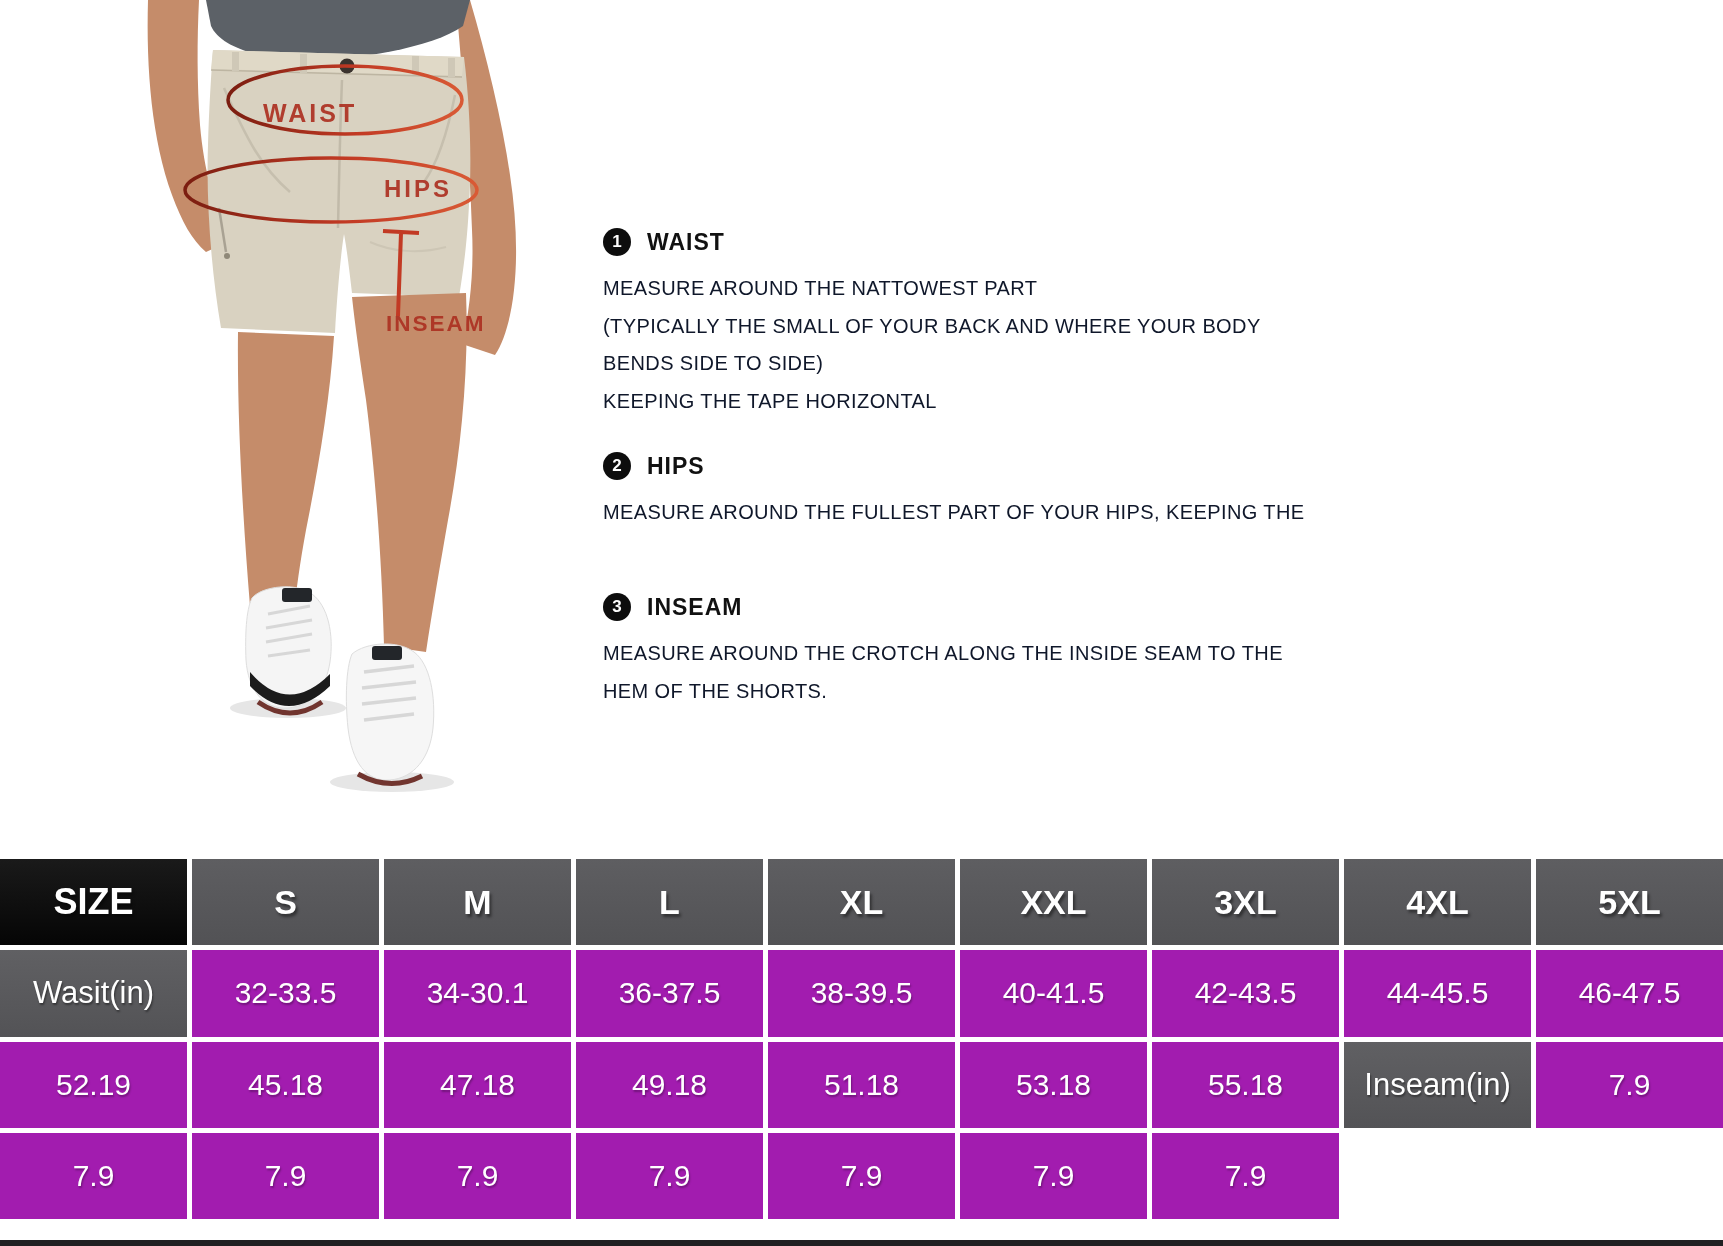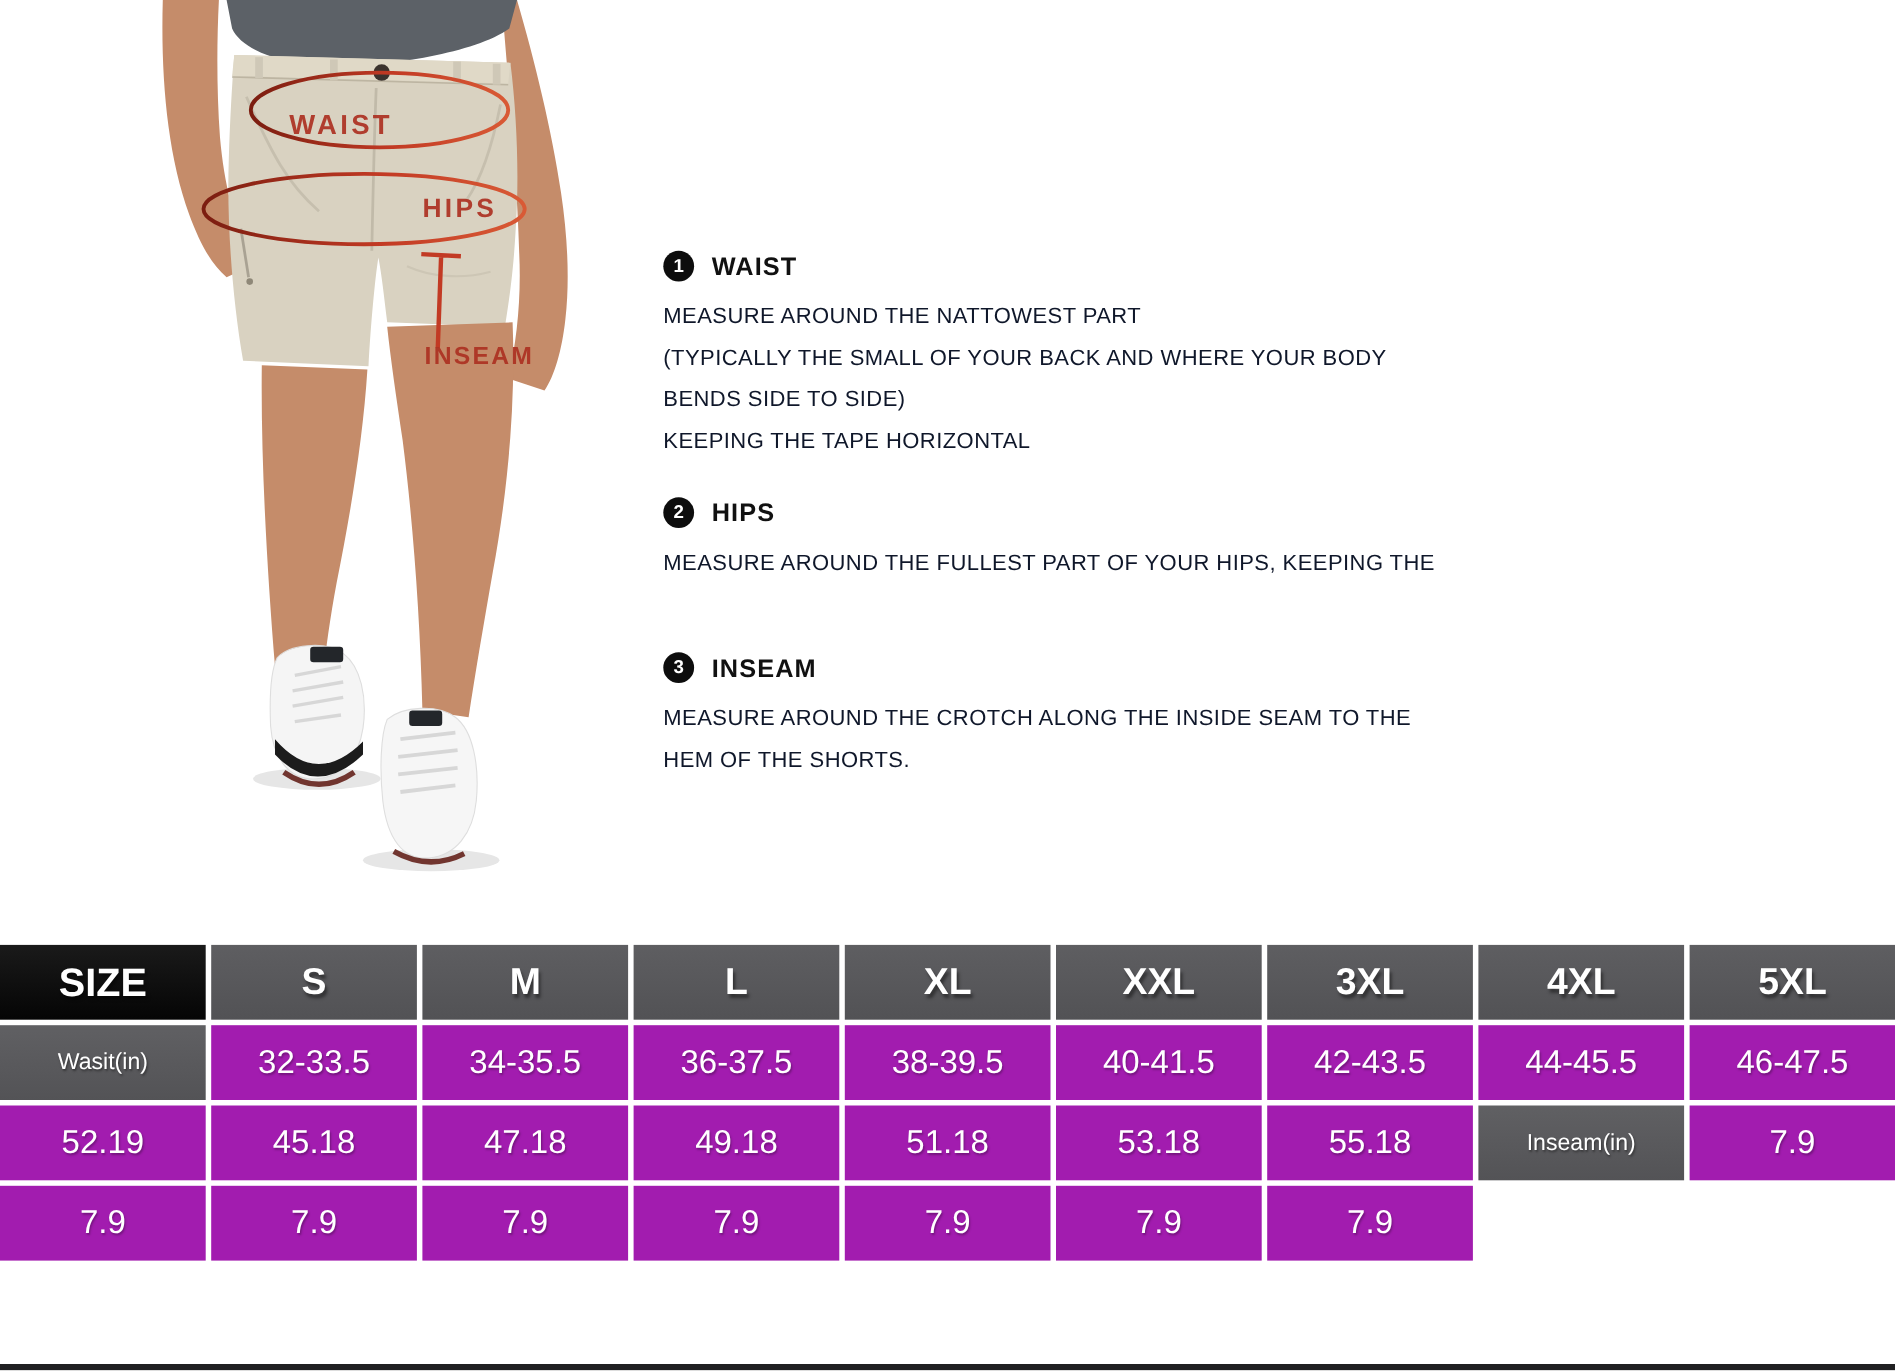--- a/index.html
+++ b/index.html
@@ -15,29 +15,29 @@
   .ihead { display:flex; align-items:center; gap:16px; margin-bottom:14px; }
   .numcircle {
     width:28px; height:28px; border-radius:50%; background:#0d0d0d; color:#ffffff;
     font-size:17px; font-weight:bold; display:flex; align-items:center; justify-content:center;
   }
   .ititle { font-size:23px; font-weight:bold; color:#111; letter-spacing:1px; }
   .iline { font-size:20px; color:#0f172a; letter-spacing:0.4px; line-height:37.5px; white-space:nowrap; }
 
   
   .size-table {
-    position:absolute; left:0; top:859px; width:1723px; height:287px;
+    position:absolute; left:0; top:859px; width:1723px; height:360px;
     display:grid; grid-template-columns:repeat(9,1fr); grid-template-rows:repeat(4,1fr);
     gap:5px; background:#ffffff;
   }
   .cell { display:flex; align-items:center; justify-content:center; color:#fff; }
   .hc  { background:linear-gradient(180deg,#5e5e61,#525255); font-size:34px; font-weight:bold;
          text-shadow:2px 3px 3px rgba(0,0,0,0.45); }
   .hc.size { background:linear-gradient(180deg,#1a1a1a,#050505); font-size:36px; }
-  .lc  { background:linear-gradient(180deg,#606063,#535356); font-size:21px;
+  .lc  { background:linear-gradient(180deg,#606063,#535356); font-size:31px;
          text-shadow:1px 2px 2px rgba(0,0,0,0.4); }
   .vc  { background:#a21caf; font-size:30px; text-shadow:1px 2px 2px rgba(0,0,0,0.3); }
   .bottom-bar { position:absolute; left:0; top:1240px; width:1723px; height:6px; background:#202022; }
 </style>
 </head>
 <body>
 
 <div class="canvas">
 
   <svg class="figure" width="620" height="800" viewBox="0 0 620 800">
@@ -130,21 +130,21 @@
     <div class="cell hc">M</div>
     <div class="cell hc">L</div>
     <div class="cell hc">XL</div>
     <div class="cell hc">XXL</div>
     <div class="cell hc">3XL</div>
     <div class="cell hc">4XL</div>
     <div class="cell hc">5XL</div>
 
     <div class="cell lc">Wasit(in)</div>
     <div class="cell vc">32-33.5</div>
-    <div class="cell vc">34-35.5</div>
+    <div class="cell vc">34-30.1</div>
     <div class="cell vc">36-37.5</div>
     <div class="cell vc">38-39.5</div>
     <div class="cell vc">40-41.5</div>
     <div class="cell vc">42-43.5</div>
     <div class="cell vc">44-45.5</div>
     <div class="cell vc">46-47.5</div>
 
     <div class="cell vc">52.19</div>
     <div class="cell vc">45.18</div>
     <div class="cell vc">47.18</div>

